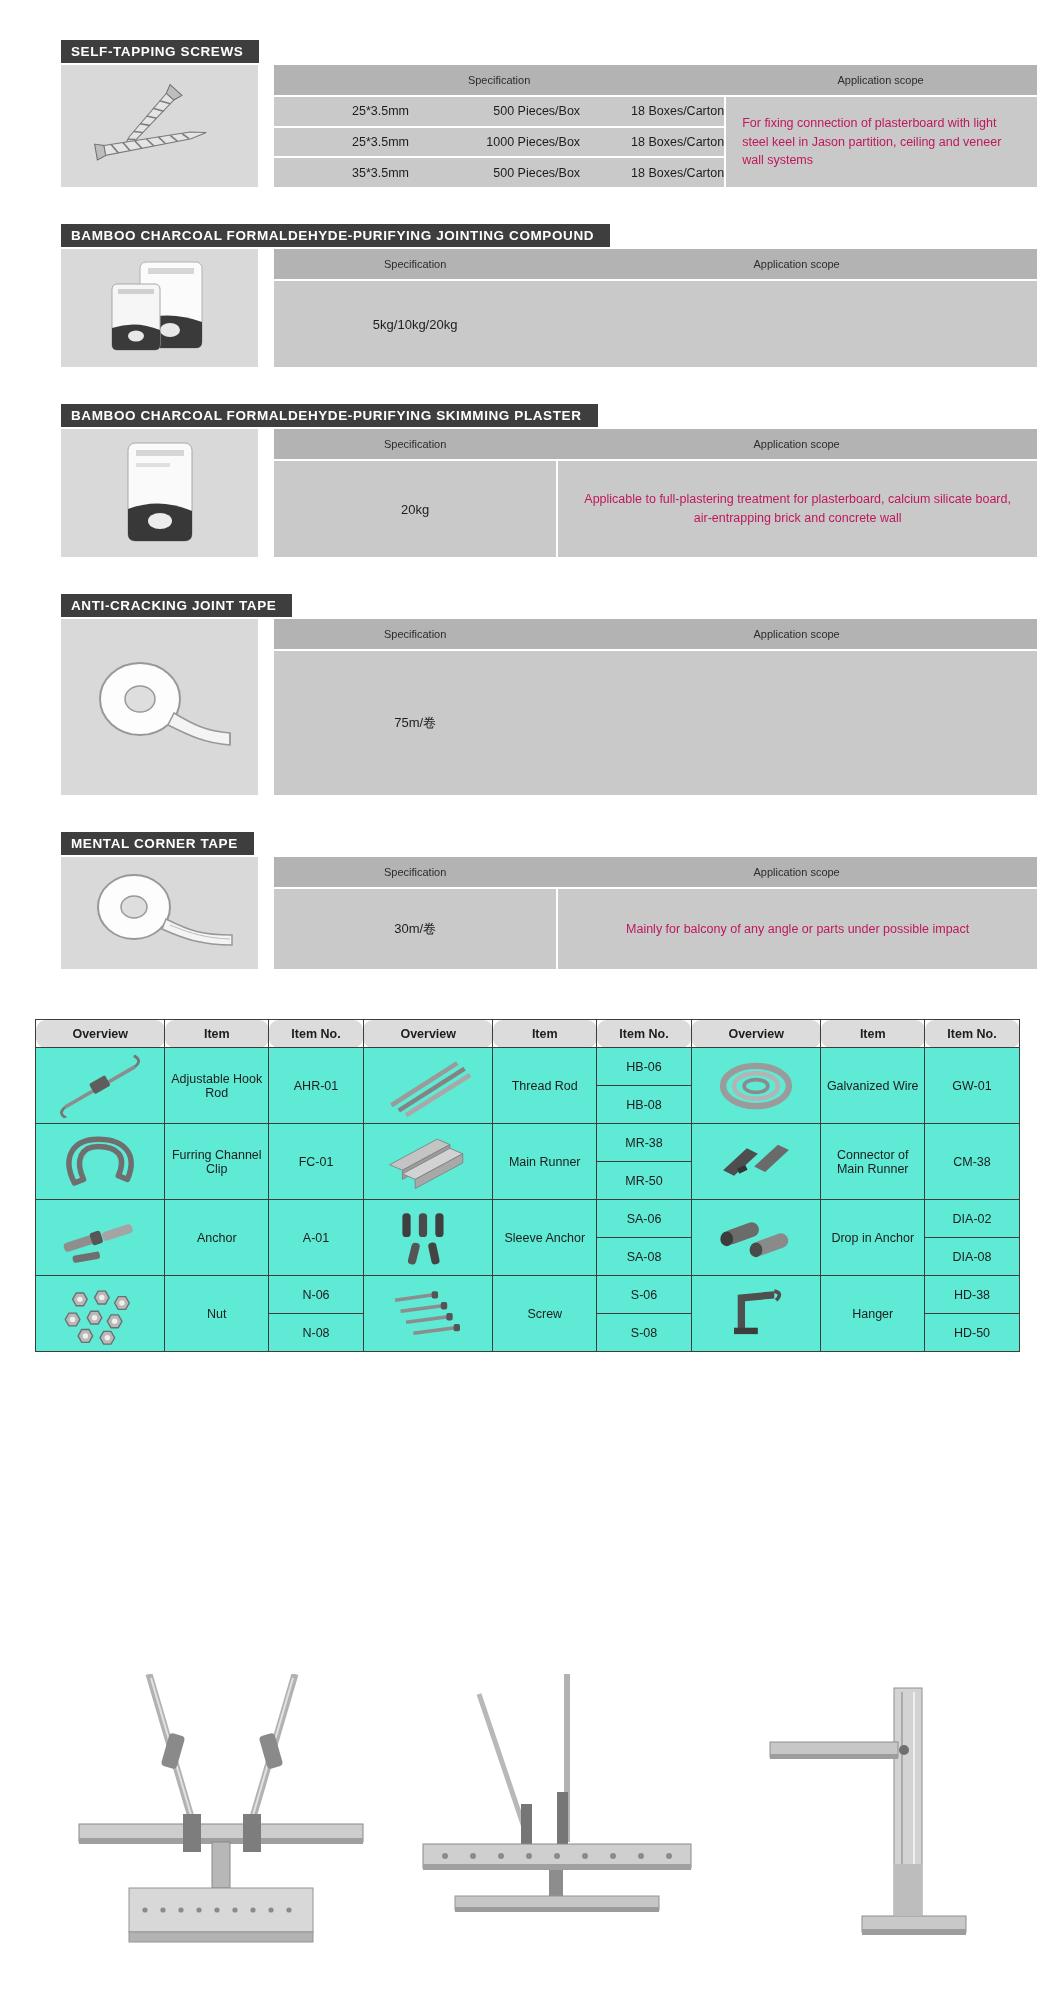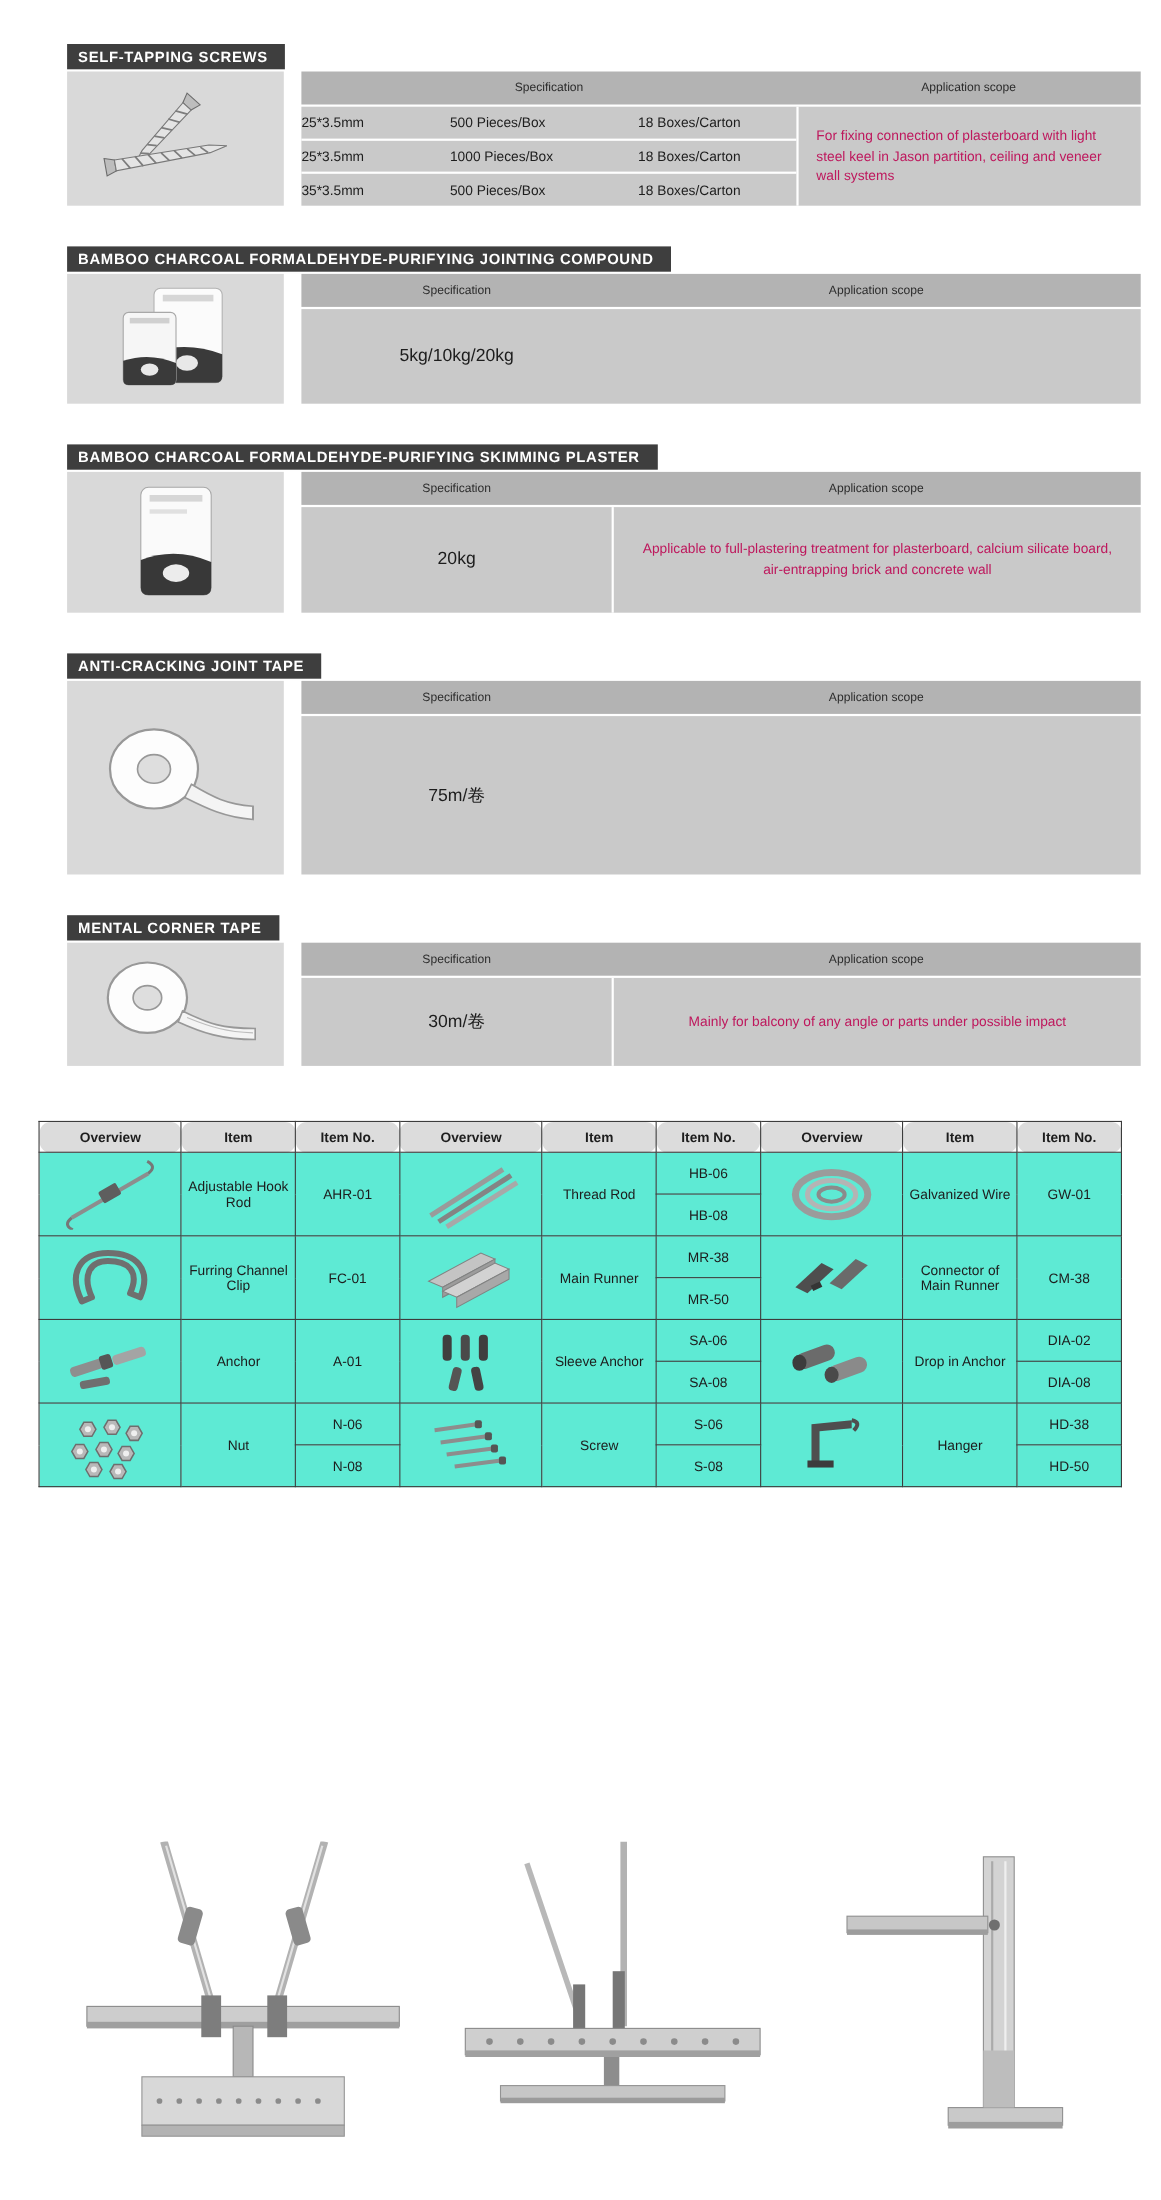--- a/index.html
+++ b/index.html
@@ -39,31 +39,31 @@
   
   .wide .spec-head { width:59%; }
   .wide .app-head  { width:41%; }
   .wide .spec-col  { width:59%; display:flex; flex-direction:column; }
   .wide .app-col   { width:41%; border-left:2px solid #fff; }
   .spec-line {
     flex:1; display:flex; align-items:center;
     border-bottom:2px solid #fff; font-size:12.5px;
   }
   .spec-line:last-child { border-bottom:none; }
-  .spec-line span { display:block; text-align:left; }
+  .spec-line span { display:block; text-align:right; }
   .spec-size   { width:30%; }
   .spec-pack   { width:38%; }
   .spec-carton { width:32%; }
 
   
   .narrow .spec-head { width:37%; }
   .narrow .app-head  { width:63%; }
   .narrow .spec-col  {
     width:37%; display:flex; align-items:center; justify-content:center;
-    font-size:16px;
+    font-size:13px;
   }
   .narrow .app-col { width:63%; border-left:2px solid #fff; }
 
   .app-col {
     padding:10px 16px; font-size:12.5px; line-height:1.5; color:#be185d;
     display:flex; flex-direction:column; justify-content:center;
   }
   .app-left   { text-align:left; }
   .app-center { text-align:center; }
 

